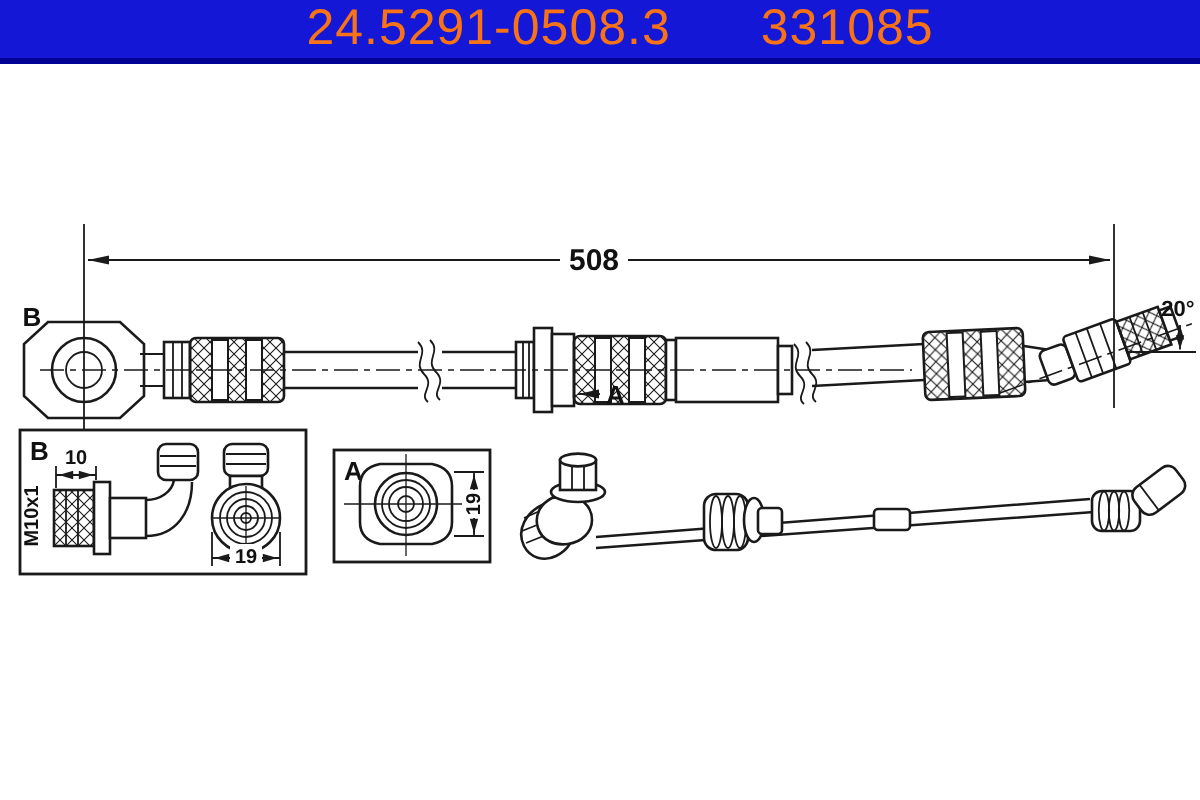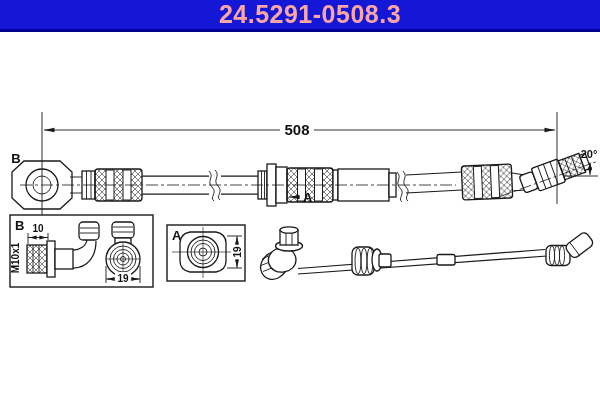--- a/index.html
+++ b/index.html
@@ -1,40 +1,41 @@
 <!DOCTYPE html>
 <html><head>
 <meta charset="utf-8">
 <style>
   html,body{margin:0;padding:0;background:#fff;}
   .stage{position:relative;width:600px;height:400px;background:#fff;overflow:hidden;
          font-family:"Liberation Sans",sans-serif;}
   .hdr{position:absolute;left:0;top:0;width:600px;height:29px;background:#1418d6;
        border-bottom:3px solid #000095;display:flex;align-items:center;
        justify-content:center;gap:45px;padding-left:10px;box-sizing:content-box;}
-  .hdr span{color:#fca5a5;font-weight:bold;font-size:25px;letter-spacing:0.5px;line-height:29px;}
+  .hdr span{color:#f97316;font-weight:normal;font-size:25px;letter-spacing:0.5px;line-height:29px;}
   svg{position:absolute;left:0;top:0;}
   svg text{fill:#111;font-family:"Liberation Sans",sans-serif;font-weight:bold;}
   .o{fill:#fff;stroke:#1a1a1a;stroke-width:1.3;}
   .ob{fill:#fff;stroke:#1a1a1a;stroke-width:1;}
   .oh{fill:url(#xh);stroke:#1a1a1a;stroke-width:1.3;}
   .t{stroke:#1a1a1a;stroke-width:0.9;fill:none;}
   .t2{stroke:#1a1a1a;stroke-width:1.25;fill:none;}
   .cl{stroke:#1a1a1a;stroke-width:0.8;fill:none;stroke-dasharray:12 3 3 3;}
   .dim{stroke:#1a1a1a;stroke-width:0.9;fill:none;}
   .thin{stroke:#1a1a1a;stroke-width:0.65;fill:none;}
   .box{fill:none;stroke:#1a1a1a;stroke-width:1.4;}
 </style>
 </head>
 <body>
 
 <div class="stage">
 
   <div class="hdr">
     <span>24.5291-0508.3</span>
+    <span>331085</span>
   </div>
 
   <svg viewBox="0 0 600 400" width="600" height="400">
     <defs>
       <marker id="arr" markerUnits="userSpaceOnUse" markerWidth="12" markerHeight="7" refX="11" refY="3" orient="auto">
         <path d="M0.5,0.7 L11,3 L0.5,5.3 Z" fill="#1a1a1a"></path>
       </marker>
       <marker id="arrs" markerUnits="userSpaceOnUse" markerWidth="9" markerHeight="7" refX="7.6" refY="3" orient="auto">
         <path d="M0.4,0.9 L7.6,3 L0.4,5.1 Z" fill="#1a1a1a"></path>
       </marker>

